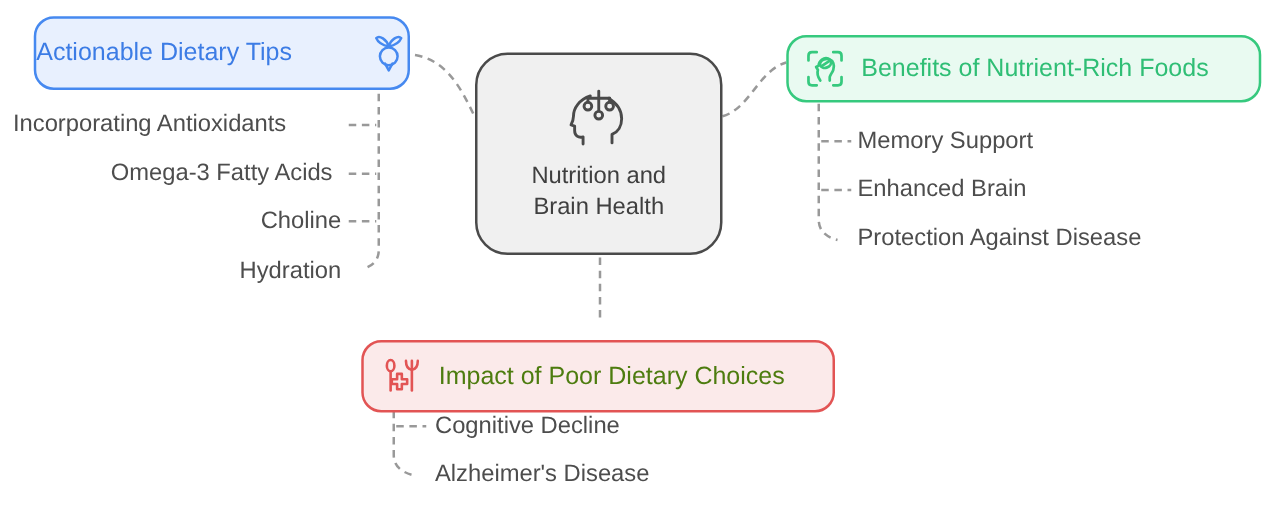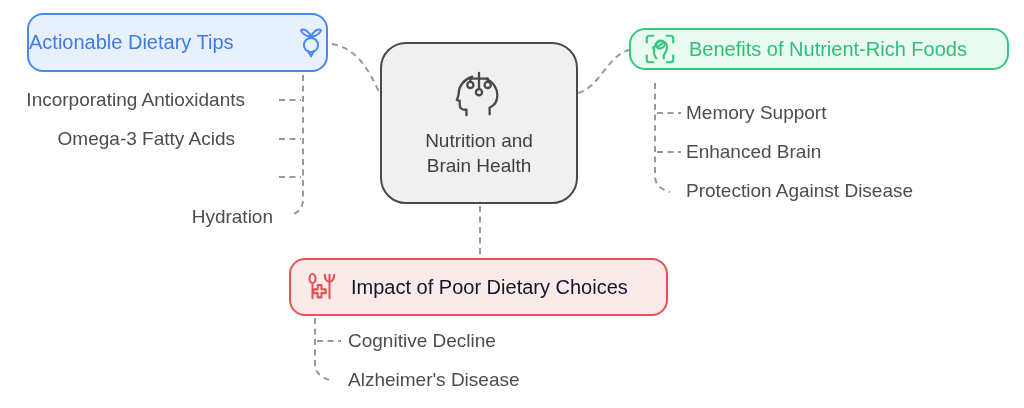--- a/index.html
+++ b/index.html
@@ -13,27 +13,27 @@
   .branch-box {
     position:absolute; display:flex; align-items:center; box-sizing:border-box;
     border-radius:16px; border:2px solid; font-size:20px; white-space:nowrap;
   }
   .box-tips {
     left:27px; top:13px; width:301px; height:59px;
     background:#E8F0FE; border-color:#4689F0; color:#3C7CE5;
     justify-content:space-between; gap:10px;
   }
   .box-benefits {
-    left:629px; top:28px; width:380px; height:42px;
+    left:629px; top:28px; width:380px; height:54px;
     background:#E9FAF1; border-color:#36C97E; color:#2FBE75;
     padding-left:12px; gap:12px;
   }
   .box-impact {
-    left:289px; top:258px; width:379px; height:58px;
-    background:#FBEAEA; border-color:#E25454; color:#0f172a;
+    left:289px; top:272px; width:379px; height:58px;
+    background:#FBEAEA; border-color:#E25454; color:#4d7c0f;
     padding-left:12px; gap:12px;
   }
   .center-node {
     position:absolute; left:380px; top:42px; width:198px; height:162px; box-sizing:border-box;
     background:#F0F0F0; border:2px solid #4A4A4A; border-radius:26px;
     display:flex; flex-direction:column; align-items:center; justify-content:center; gap:5px;
   }
   .center-label {
     width:150px; text-align:center; font-size:19px; line-height:25px; color:#3F3F3F;
   }
@@ -80,22 +80,23 @@
     <span>Actionable Dietary Tips</span>
     <svg class="icon" width="30" height="36" viewBox="0 0 36 40">
       <g fill="none" stroke="#4689F0" stroke-width="2.4" stroke-linecap="round" stroke-linejoin="round">
         <path d="M18 13 C 16 6, 9 2, 6 5 C 8 10, 13 12, 18 13"></path>
         <path d="M18 13 C 20 6, 27 2, 30 5 C 28 10, 23 12, 18 13"></path>
         <circle cx="18" cy="22.5" r="8.5"></circle>
         <path d="M14.5 29.5 L18 36 L21.5 29.5"></path>
       </g>
     </svg>
   </div>
-  <div class="item" style="right:779px; top:87px;margin-left:46px;">Incorporating Antioxidants</div>
-  <div class="item" style="right:789px; top:126px;">Omega-3 Fatty Acids</div>
+  <div class="item" style="right:795px; top:87px;margin-left:46px;">Incorporating Antioxidants</div>
+  <div class="item" style="right:758px; top:126px;">Omega-3 Fatty Acids</div>
+  <div class="item" style="right:751px; top:164px;">Choline</div>
   <div class="item" style="right:751px; top:204px;text-align:right;">Hydration</div>
 
   <div class="branch-box box-benefits">
     <svg class="icon" width="34" height="34" viewBox="0 0 36 36">
       <g fill="none" stroke="#36C97E" stroke-width="2.3" stroke-linecap="round" stroke-linejoin="round">
         <path d="M4 11 V7 Q4 4 7 4 H11"></path>
         <path d="M25 4 H29 Q32 4 32 7 V11"></path>
         <path d="M32 25 V29 Q32 32 29 32 H25"></path>
         <path d="M11 32 H7 Q4 32 4 29 V25"></path>
         <path d="M14 28 C 12 25, 11 22, 12 19 L 10.5 16.5 L 12.5 15.5 C 13 11, 17 8, 21 9.5 C 25 11, 26.5 15, 25 19 C 24 21.5, 22.5 23, 22 25 V 28"></path>

